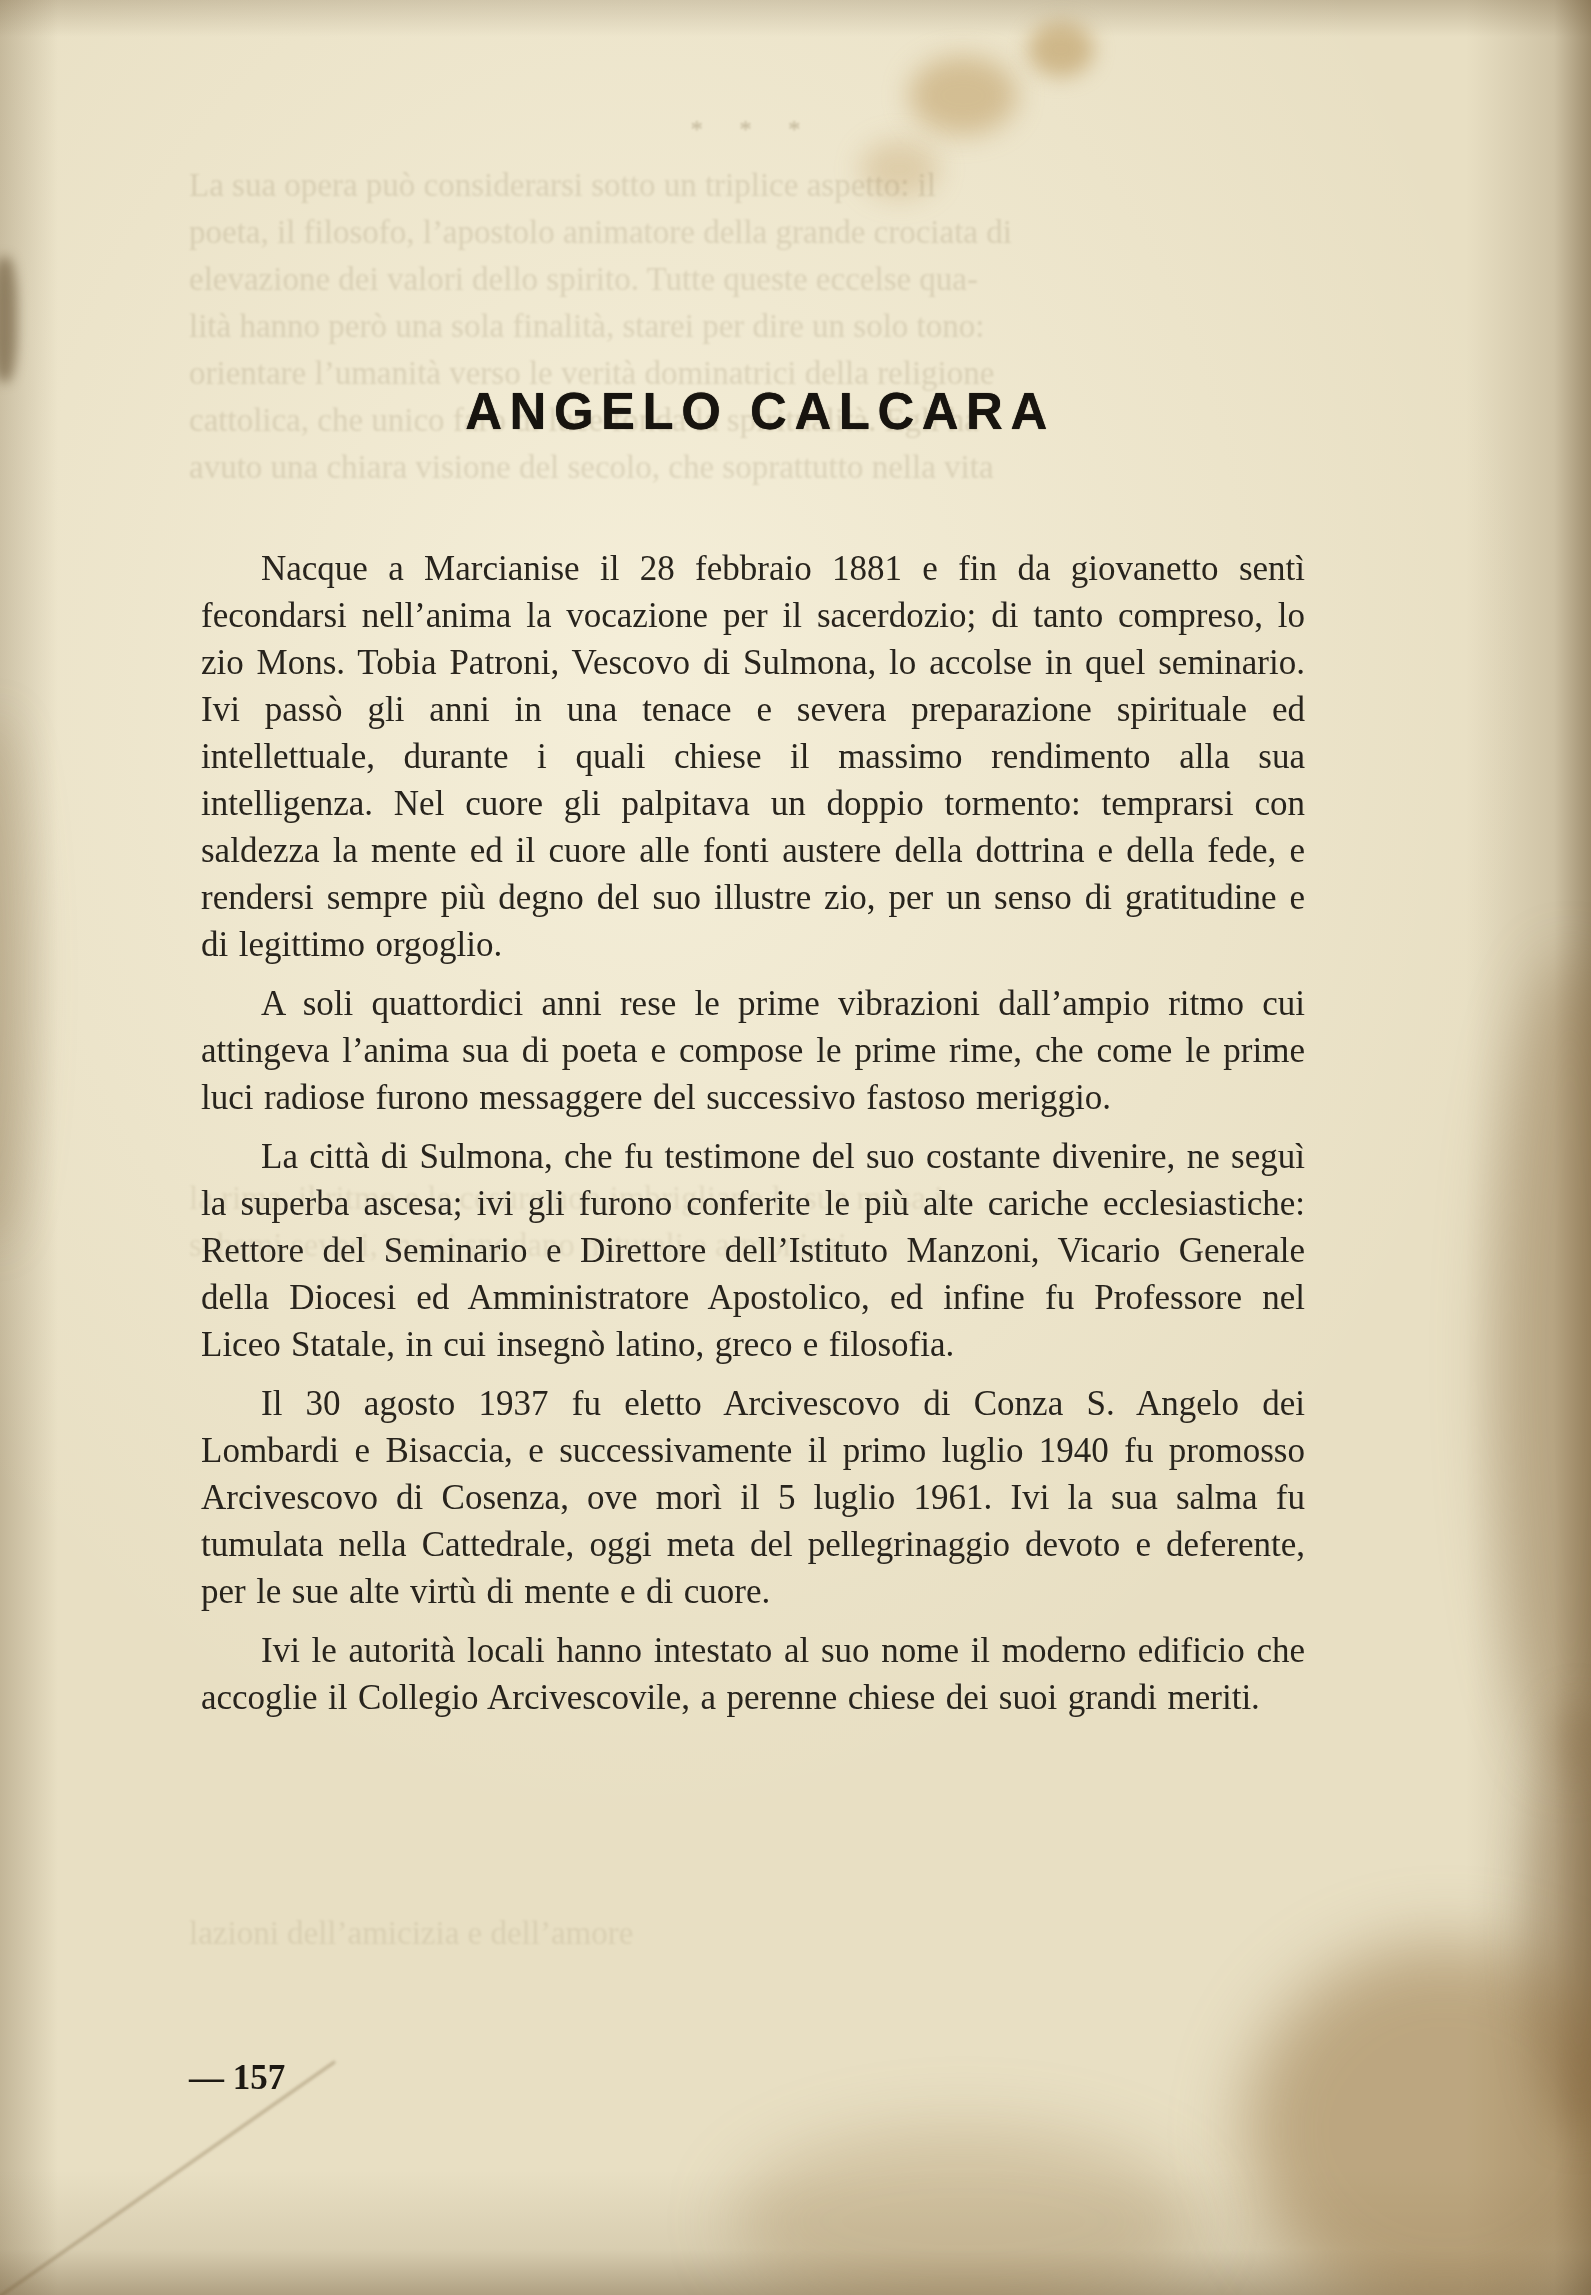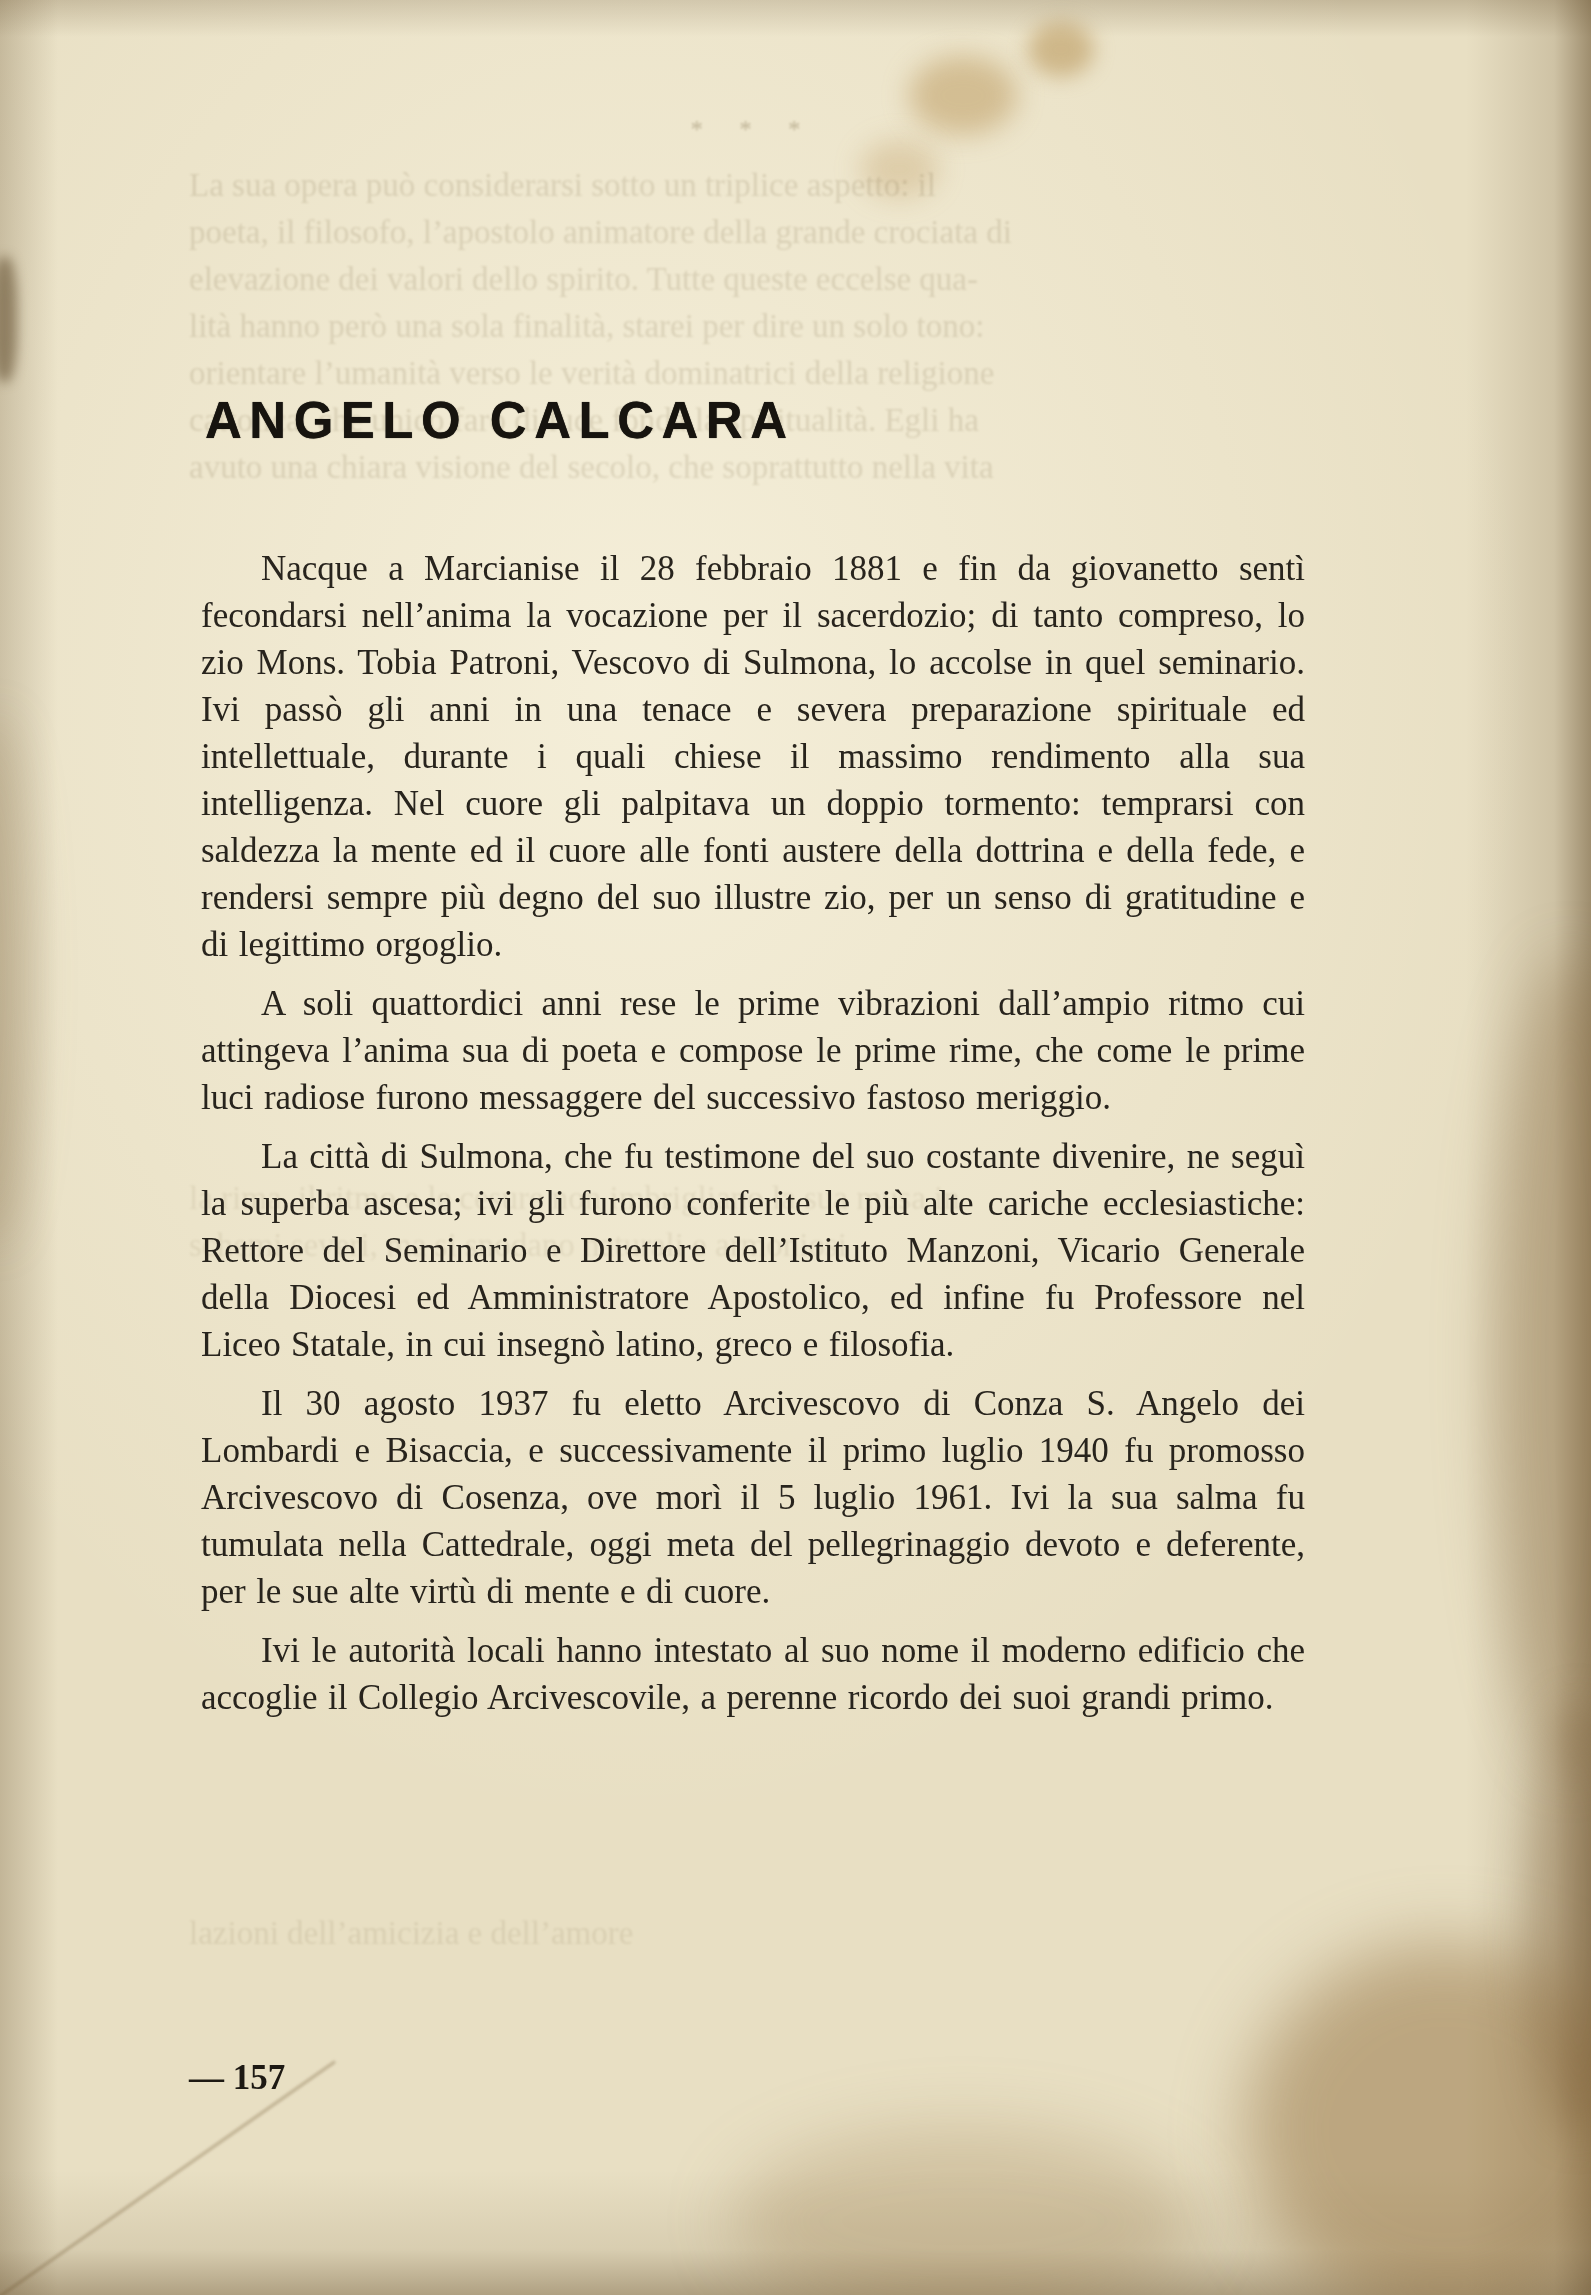--- a/index.html
+++ b/index.html
@@ -78,22 +78,22 @@
     color: #6e5d38;
     opacity: 0.35;
     filter: blur(0.8px);
   }
   
   .title {
     position: absolute;
     top: 375px;
     left: 189px;
     width: 1128px;
-    margin: 16px;
-    text-align: left;
+    margin: 7px;
+    text-align: center;
     font-family: "Liberation Sans", sans-serif;
     font-weight: 700;
     font-size: 51px;
     letter-spacing: 7.5px;
     color: #17140f;
     text-shadow: 0 0 0.8px #17140f;
   }
   .body-text {
     position: absolute;
     top: 533px;
@@ -154,19 +154,19 @@
     <div>lazioni dell’amicizia e dell’amore</div>
   </div>
 
   <h1 class="title">ANGELO CALCARA</h1>
 
   <div class="body-text">
     <p>Nacque a Marcianise il 28 febbraio 1881 e fin da giovanetto sentì fecondarsi nell’anima la vocazione per il sacerdozio; di tanto compreso, lo zio Mons. Tobia Patroni, Vescovo di Sulmona, lo accolse in quel seminario. Ivi passò gli anni in una tenace e severa preparazione spirituale ed intellettuale, durante i quali chiese il massimo rendimento alla sua intelligenza. Nel cuore gli palpitava un doppio tormento: temprarsi con saldezza la mente ed il cuore alle fonti austere della dottrina e della fede, e rendersi sempre più degno del suo illustre zio, per un senso di gratitudine e di legittimo orgoglio.</p>
     <p>A soli quattordici anni rese le prime vibrazioni dall’ampio ritmo cui attingeva l’anima sua di poeta e compose le prime rime, che come le prime luci radiose furono messaggere del successivo fastoso meriggio.</p>
     <p>La città di Sulmona, che fu testimone del suo costante divenire, ne seguì la superba ascesa; ivi gli furono conferite le più alte cariche ecclesiastiche: Rettore del Seminario e Direttore dell’Istituto Manzoni, Vicario Generale della Diocesi ed Amministratore Apostolico, ed infine fu Professore nel Liceo Statale, in cui insegnò latino, greco e filosofia.</p>
     <p>Il 30 agosto 1937 fu eletto Arcivescovo di Conza S. Angelo dei Lombardi e Bisaccia, e successivamente il primo luglio 1940 fu promosso Arcivescovo di Cosenza, ove morì il 5 luglio 1961. Ivi la sua salma fu tumulata nella Cattedrale, oggi meta del pellegrinaggio devoto e deferente, per le sue alte virtù di mente e di cuore.</p>
-    <p>Ivi le autorità locali hanno intestato al suo nome il moderno edificio che accoglie il Collegio Arcivescovile, a perenne ricordo dei suoi grandi primo.</p>
+    <p>Ivi le autorità locali hanno intestato al suo nome il moderno edificio che accoglie il Collegio Arcivescovile, a perenne chiese dei suoi grandi meriti.</p>
   </div>
 
   <div class="page-number">— 157</div>
 
 </div>
 
 
 </body></html>

